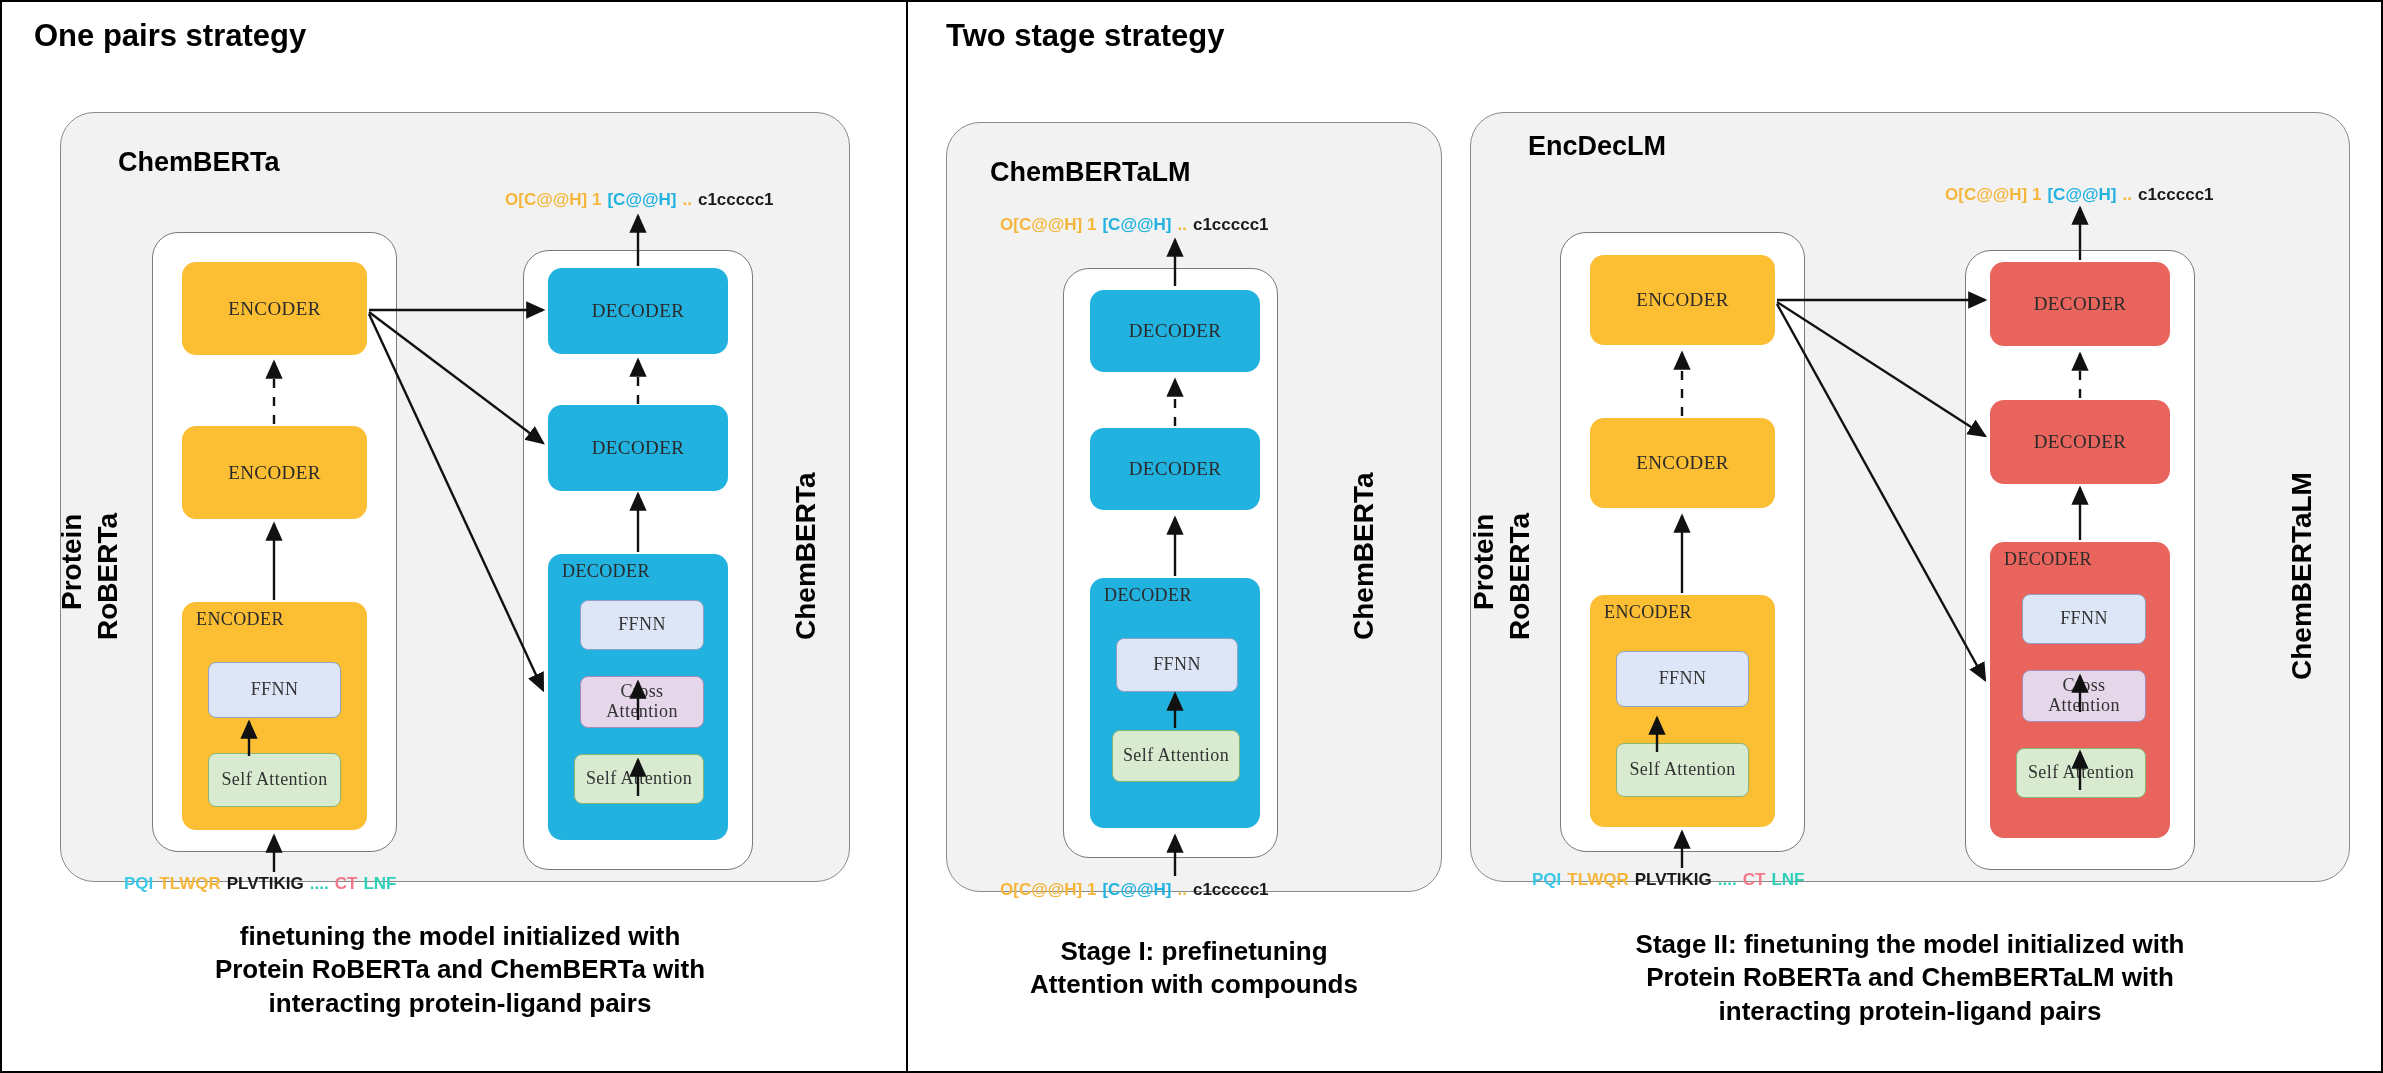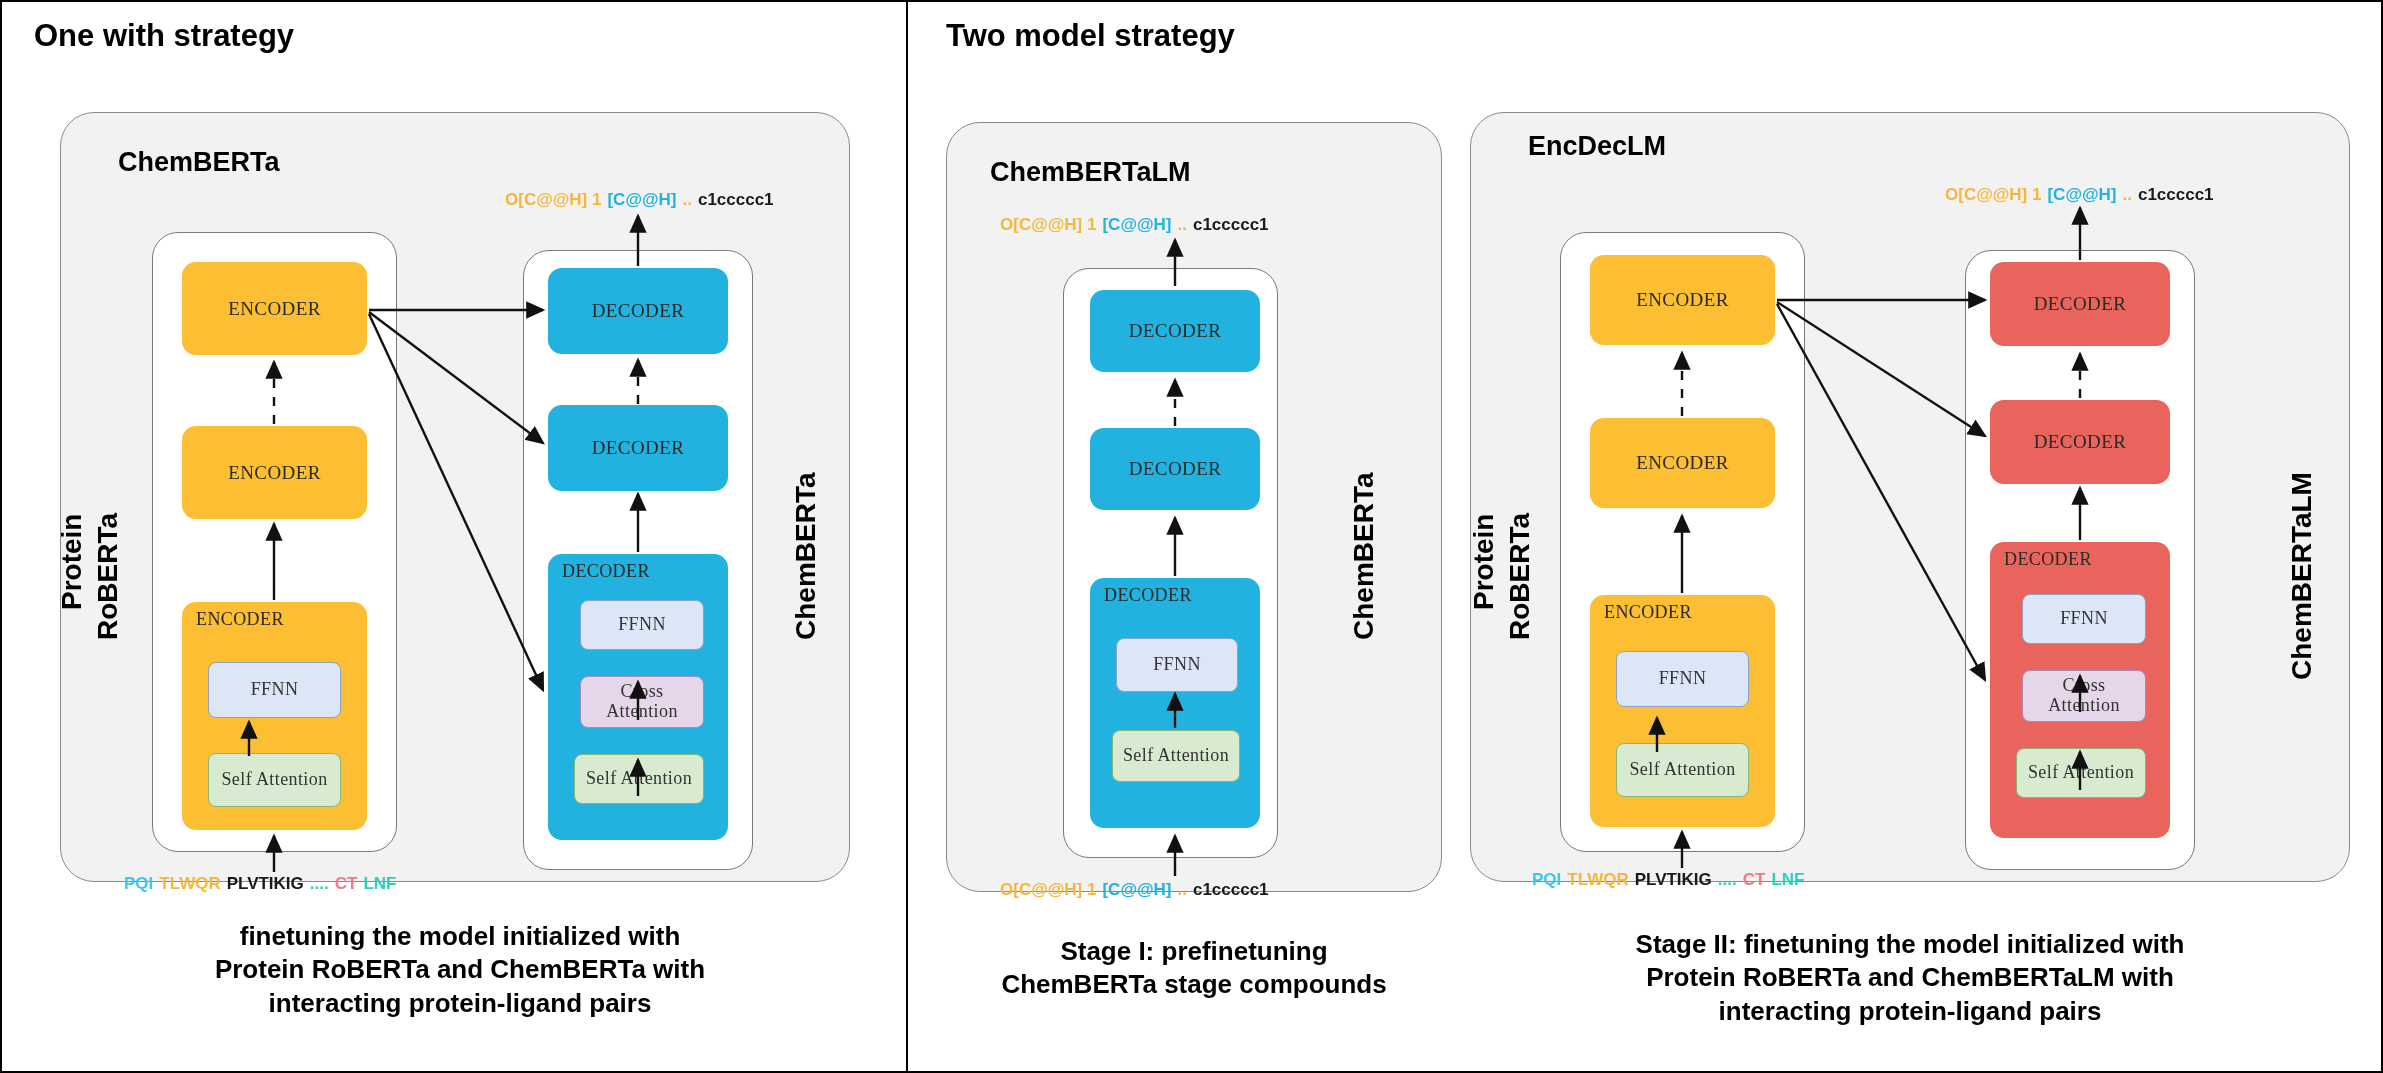--- a/index.html
+++ b/index.html
@@ -124,21 +124,21 @@
 
   svg.arrows { position:absolute; left:0; top:0; width:2383px; height:1073px; pointer-events:none; }
 </style>
 </head>
 <body>
 
 <div id="frame"></div>
 
 <div class="divider" style="left:906px;"></div>
 
-<div class="strategy-title" style="left:34px; top:18px;">One with strategy</div>
+<div class="strategy-title" style="left:34px; top:18px;">One pairs strategy</div>
 
 <div class="model-box" style="left:60px; top:112px; width:790px; height:770px;"></div>
 
 <div class="model-title" style="left:118px; top:147px;">ChemBERTa</div>
 
 <div class="side-label" style="left:56px; top:610px;">Protein</div>
 <div class="side-label" style="left:92px; top:640px;">RoBERTa</div>
 
 <div class="side-label" style="left:790px; top:640px;">ChemBERTa</div>
 
@@ -187,21 +187,21 @@
 </div>
 
 <div class="seq" id="seq-1-out" style="left:505px; top:190px;"><span style="color: rgb(245, 182, 60);">O[C@@H] 1</span><span style="color: rgb(34, 178, 224);">[C@@H]</span><span style="color: rgb(245, 182, 60);">..</span><span style="color: rgb(26, 26, 26);">c1ccccc1</span></div>
 
 <div class="seq" id="seq-1-in" style="left:124px; top:874px;"><span style="color: rgb(62, 200, 232);">PQI</span><span style="color: rgb(245, 182, 60);">TLWQR</span><span style="color: rgb(26, 26, 26);">PLVTIKIG</span><span style="color: rgb(47, 207, 184);">....</span><span style="color: rgb(242, 120, 138);">CT</span><span style="color: rgb(47, 207, 184);">LNF</span></div>
 
 <div class="caption" style="left:40px; top:920px; width:840px; white-space:pre-line;">finetuning the model initialized with
 Protein RoBERTa and ChemBERTa with
 interacting protein-ligand pairs</div>
 
-<div class="strategy-title" style="left:946px; top:18px;">Two model strategy</div>
+<div class="strategy-title" style="left:946px; top:18px;">Two stage strategy</div>
 
 <div class="model-box" style="left:946px; top:122px; width:496px; height:770px;"></div>
 
 <div class="model-title" style="left:990px; top:157px;">ChemBERTaLM</div>
 
 <div class="side-label" style="left:1348px; top:640px;">ChemBERTa</div>
 
 <div class="stack-col" style="left:1063px; top:268px; width:215px; height:590px;"></div>
 
 <div class="blk dec" style="left:1090px; top:290px; width:170px; height:82px;">
@@ -219,21 +219,21 @@
   </div>
   <div class="sub selfa" style="left:22px; top:152px; width:128px; height:52px;">
     <span>Self Attention</span>
   </div>
 </div>
 
 <div class="seq" id="seq-2-out" style="left:1000px; top:215px;"><span style="color: rgb(245, 182, 60);">O[C@@H] 1</span><span style="color: rgb(34, 178, 224);">[C@@H]</span><span style="color: rgb(245, 182, 60);">..</span><span style="color: rgb(26, 26, 26);">c1ccccc1</span></div>
 <div class="seq" id="seq-2-in" style="left:1000px; top:880px;"><span style="color: rgb(245, 182, 60);">O[C@@H] 1</span><span style="color: rgb(34, 178, 224);">[C@@H]</span><span style="color: rgb(245, 182, 60);">..</span><span style="color: rgb(26, 26, 26);">c1ccccc1</span></div>
 
 <div class="caption" style="left:946px; top:935px; width:496px; white-space:pre-line;">Stage I: prefinetuning
-ChemBERTa stage compounds</div>
+Attention with compounds</div>
 
 <div class="model-box" style="left:1470px; top:112px; width:880px; height:770px;"></div>
 
 <div class="model-title" style="left:1528px; top:131px;">EncDecLM</div>
 
 <div class="side-label" style="left:1468px; top:610px;">Protein</div>
 <div class="side-label" style="left:1504px; top:640px;">RoBERTa</div>
 
 <div class="side-label" style="left:2286px; top:680px;">ChemBERTaLM</div>
 

